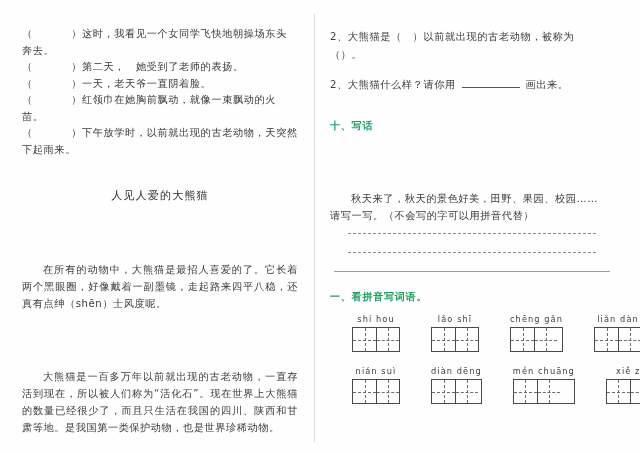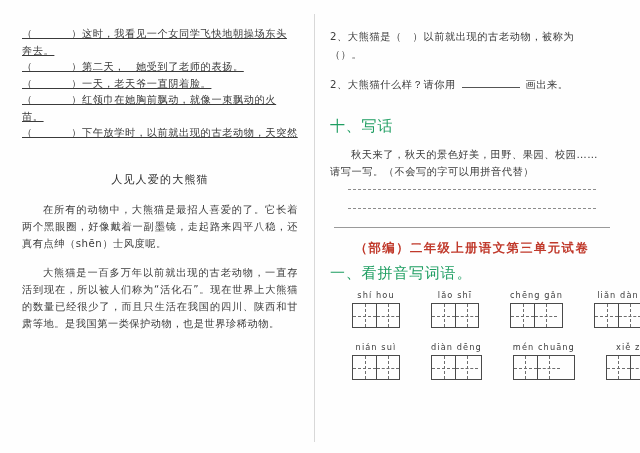--- a/index.html
+++ b/index.html
@@ -48,36 +48,35 @@
   }
 
   
   .line {
     font-size: 10.2px;
     line-height: 16.5px;
     letter-spacing: 0.6px;
     color: #3a3a3a;
     white-space: pre-wrap;
     font-family: "DejaVu Sans", "Liberation Sans", sans-serif;
-    text-decoration: underline;
   }
   .para {
     font-size: 10.2px;
     line-height: 17px;
     letter-spacing: 0.55px;
     color: #3a3a3a;
     text-align: justify;
     margin: 0;
   }
-  .indent { text-indent: 21px; }
+  .indent { text-indent: 21px; margin-top: 44px; }
 
   .sec-head {
     color: #1f9e62;
-    font-weight: normal;
-    font-size: 15px;
+    font-weight: bold;
+    font-size: 10px;
     letter-spacing: 0.8px;
     line-height: 16px;
   }
 
   .art-title {
     text-align: center;
     font-weight: normal;
     font-size: 11px;
     letter-spacing: 1.2px;
     color: #2e2e2e;
@@ -185,20 +184,21 @@
   <div class="col col-left">
 
     <div class="bracket-block">
       <div class="line">（          ）这时，我看见一个女同学飞快地朝操场东头</div>
       <div class="line">奔去。</div>
       <div class="line">（          ）第二天，　她受到了老师的表扬。</div>
       <div class="line">（          ）一天，老天爷一直阴着脸。</div>
       <div class="line">（          ）红领巾在她胸前飘动，就像一束飘动的火</div>
       <div class="line">苗。</div>
       <div class="line">（          ）下午放学时，以前就出现的古老动物，天突然</div>
+      <div class="line">下起雨来。</div>
     </div>
 
     <div class="gap-l"></div>
 
 
     <div class="gap-m"></div>
 
     <div class="art-title">人见人爱的大熊猫</div>
 
     <div class="gap-m"></div>
@@ -237,21 +237,20 @@
     <p class="para indent">秋天来了，秋天的景色好美，田野、果园、校园……</p>
     <p class="para">请写一写。（不会写的字可以用拼音代替）</p>
 
     <div class="write-lines">
       <div class="rule"></div>
       <div class="rule"></div>
     </div>
 
     <div class="sheet-sep"></div>
 
-    <div class="exam-title">（部编）二年级上册语文第三单元试卷</div>
 
     <div class="gap-s"></div>
 
     <div class="sec-head">一、看拼音写词语。</div>
 
     <div class="pinyin-block">
 
       <div class="pinyin-row">
         <div class="word-group">
           <div class="pinyin-text">shí hou</div>

